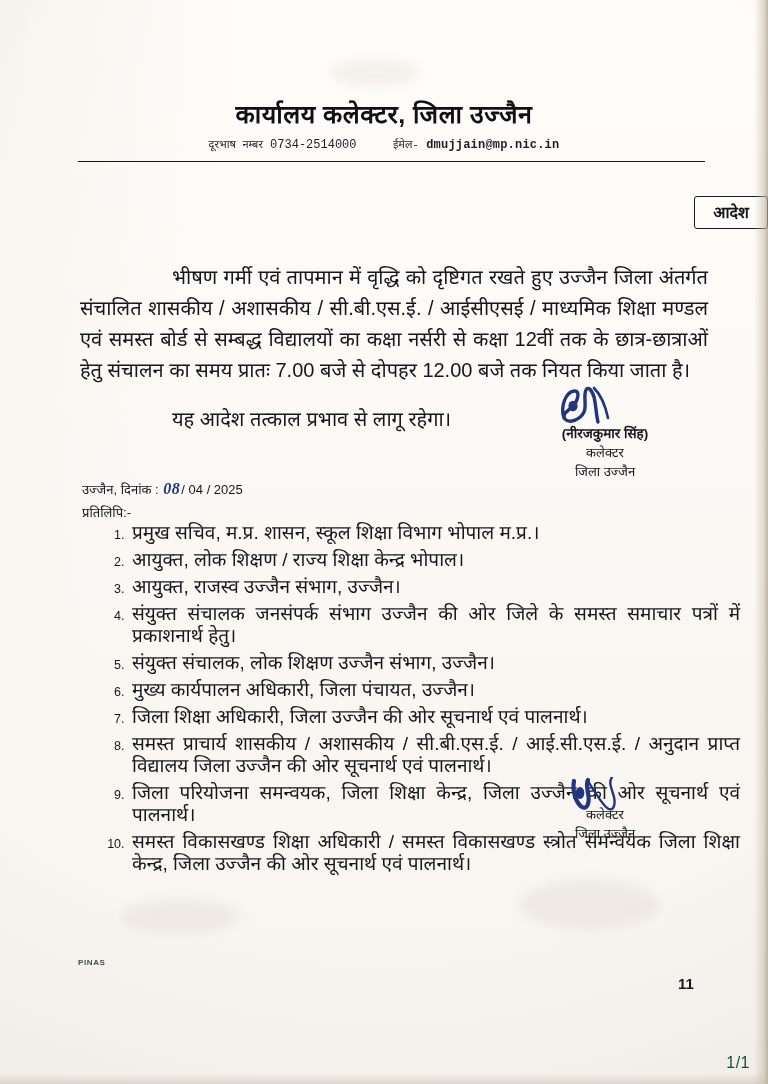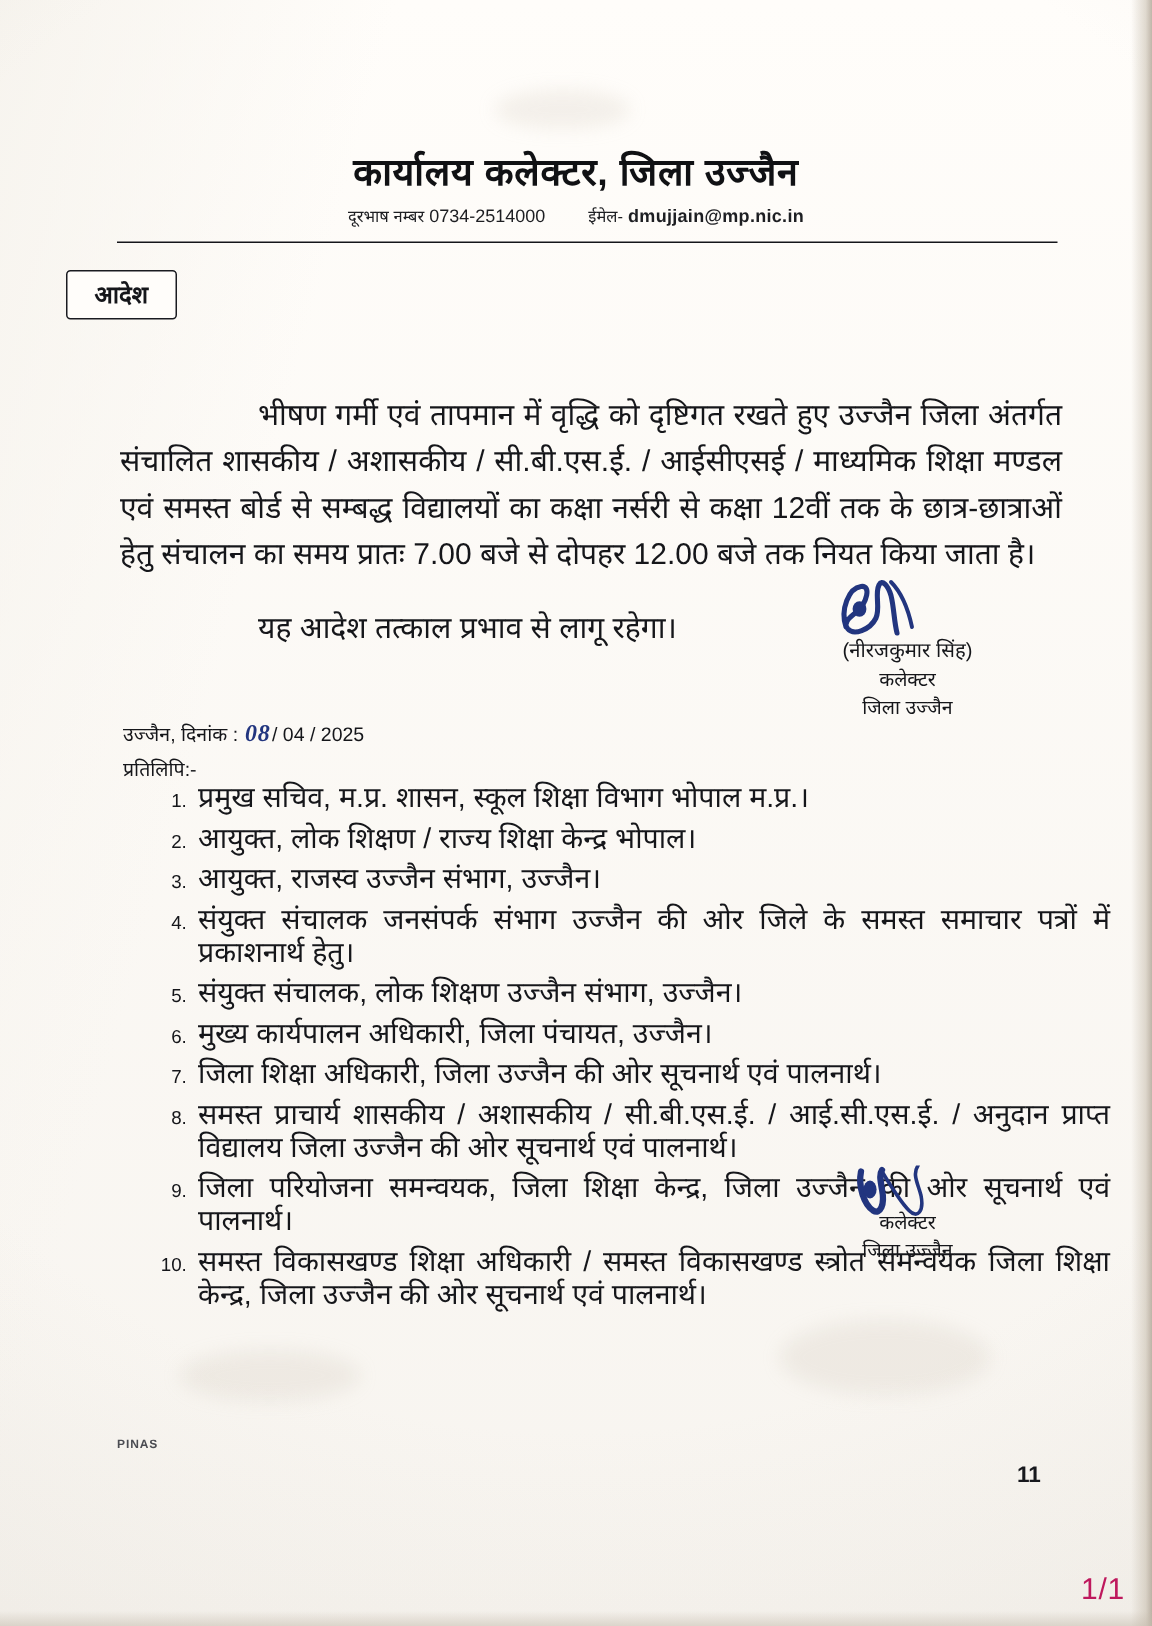--- a/index.html
+++ b/index.html
@@ -73,20 +73,21 @@
   .office-title {
     font-size: 25px;
     font-weight: 700;
     letter-spacing: 0.5px;
     color: #101114;
   }
   .contact-line {
     margin-top: 6px;
     font-size: 12px;
     color: #1d1e22;
+    font-family: Liberation Mono, monospace;
   }
   .contact-line .phone-label,
   .contact-line .email-label {
     font-size: 11px;
   }
   .contact-line .email-value {
     font-weight: 600;
     letter-spacing: 0.2px;
   }
   .contact-gap { display: inline-block; width: 22px; }
@@ -117,22 +118,22 @@
     color: #22357f;
     font-size: 16px;
     letter-spacing: 0.5px;
     padding: 0 1px;
   }
 
   
   .order-badge-wrap {
     position: absolute;
     left: 0; right: 0;
-    top: 180px;
-    text-align: left;
+    top: 196px;
+    text-align: right;
     margin-left: 44px;
   }
   .order-badge {
     display: inline-block;
     position: relative;
     border: 1.5px solid #1a1b20;
     border-radius: 3px;
     padding: 4px 18px 5px;
     font-size: 16px;
     font-weight: 700;
@@ -167,21 +168,21 @@
   .para-gap { height: 18px; }
 
   
   .sign-block {
     position: absolute;
     text-align: center;
     font-size: 13px;
     line-height: 19px;
   }
   .sign-primary { left: 498px; width: 214px; top: 424px; }
-  .sign-name { font-weight: 400; font-size: 13.5px; }
+  .sign-name { font-weight: 700; font-size: 13.5px; }
   .ink {
     position: absolute;
     pointer-events: none;
   }
 
   
   .endorse-row {
     position: absolute;
     left: 82px;
     right: 58px;
@@ -238,22 +239,22 @@
     left: 678px;
     top: 975px;
     font-size: 15px;
     font-weight: 700;
     color: #17181d;
   }
   .viewer-pager {
     position: absolute;
     right: 18px;
     bottom: 12px;
-    font-size: 20px;
-    color: #be185d;
+    font-size: 16px;
+    color: #14532d;
     letter-spacing: 0.5px;
   }
 </style>
 </head>
 <body>
 
 <div class="page">
 
   <div class="scan-tint"></div>
   <div class="smudge" style="left:330px;top:60px;width:90px;height:26px;"></div>

